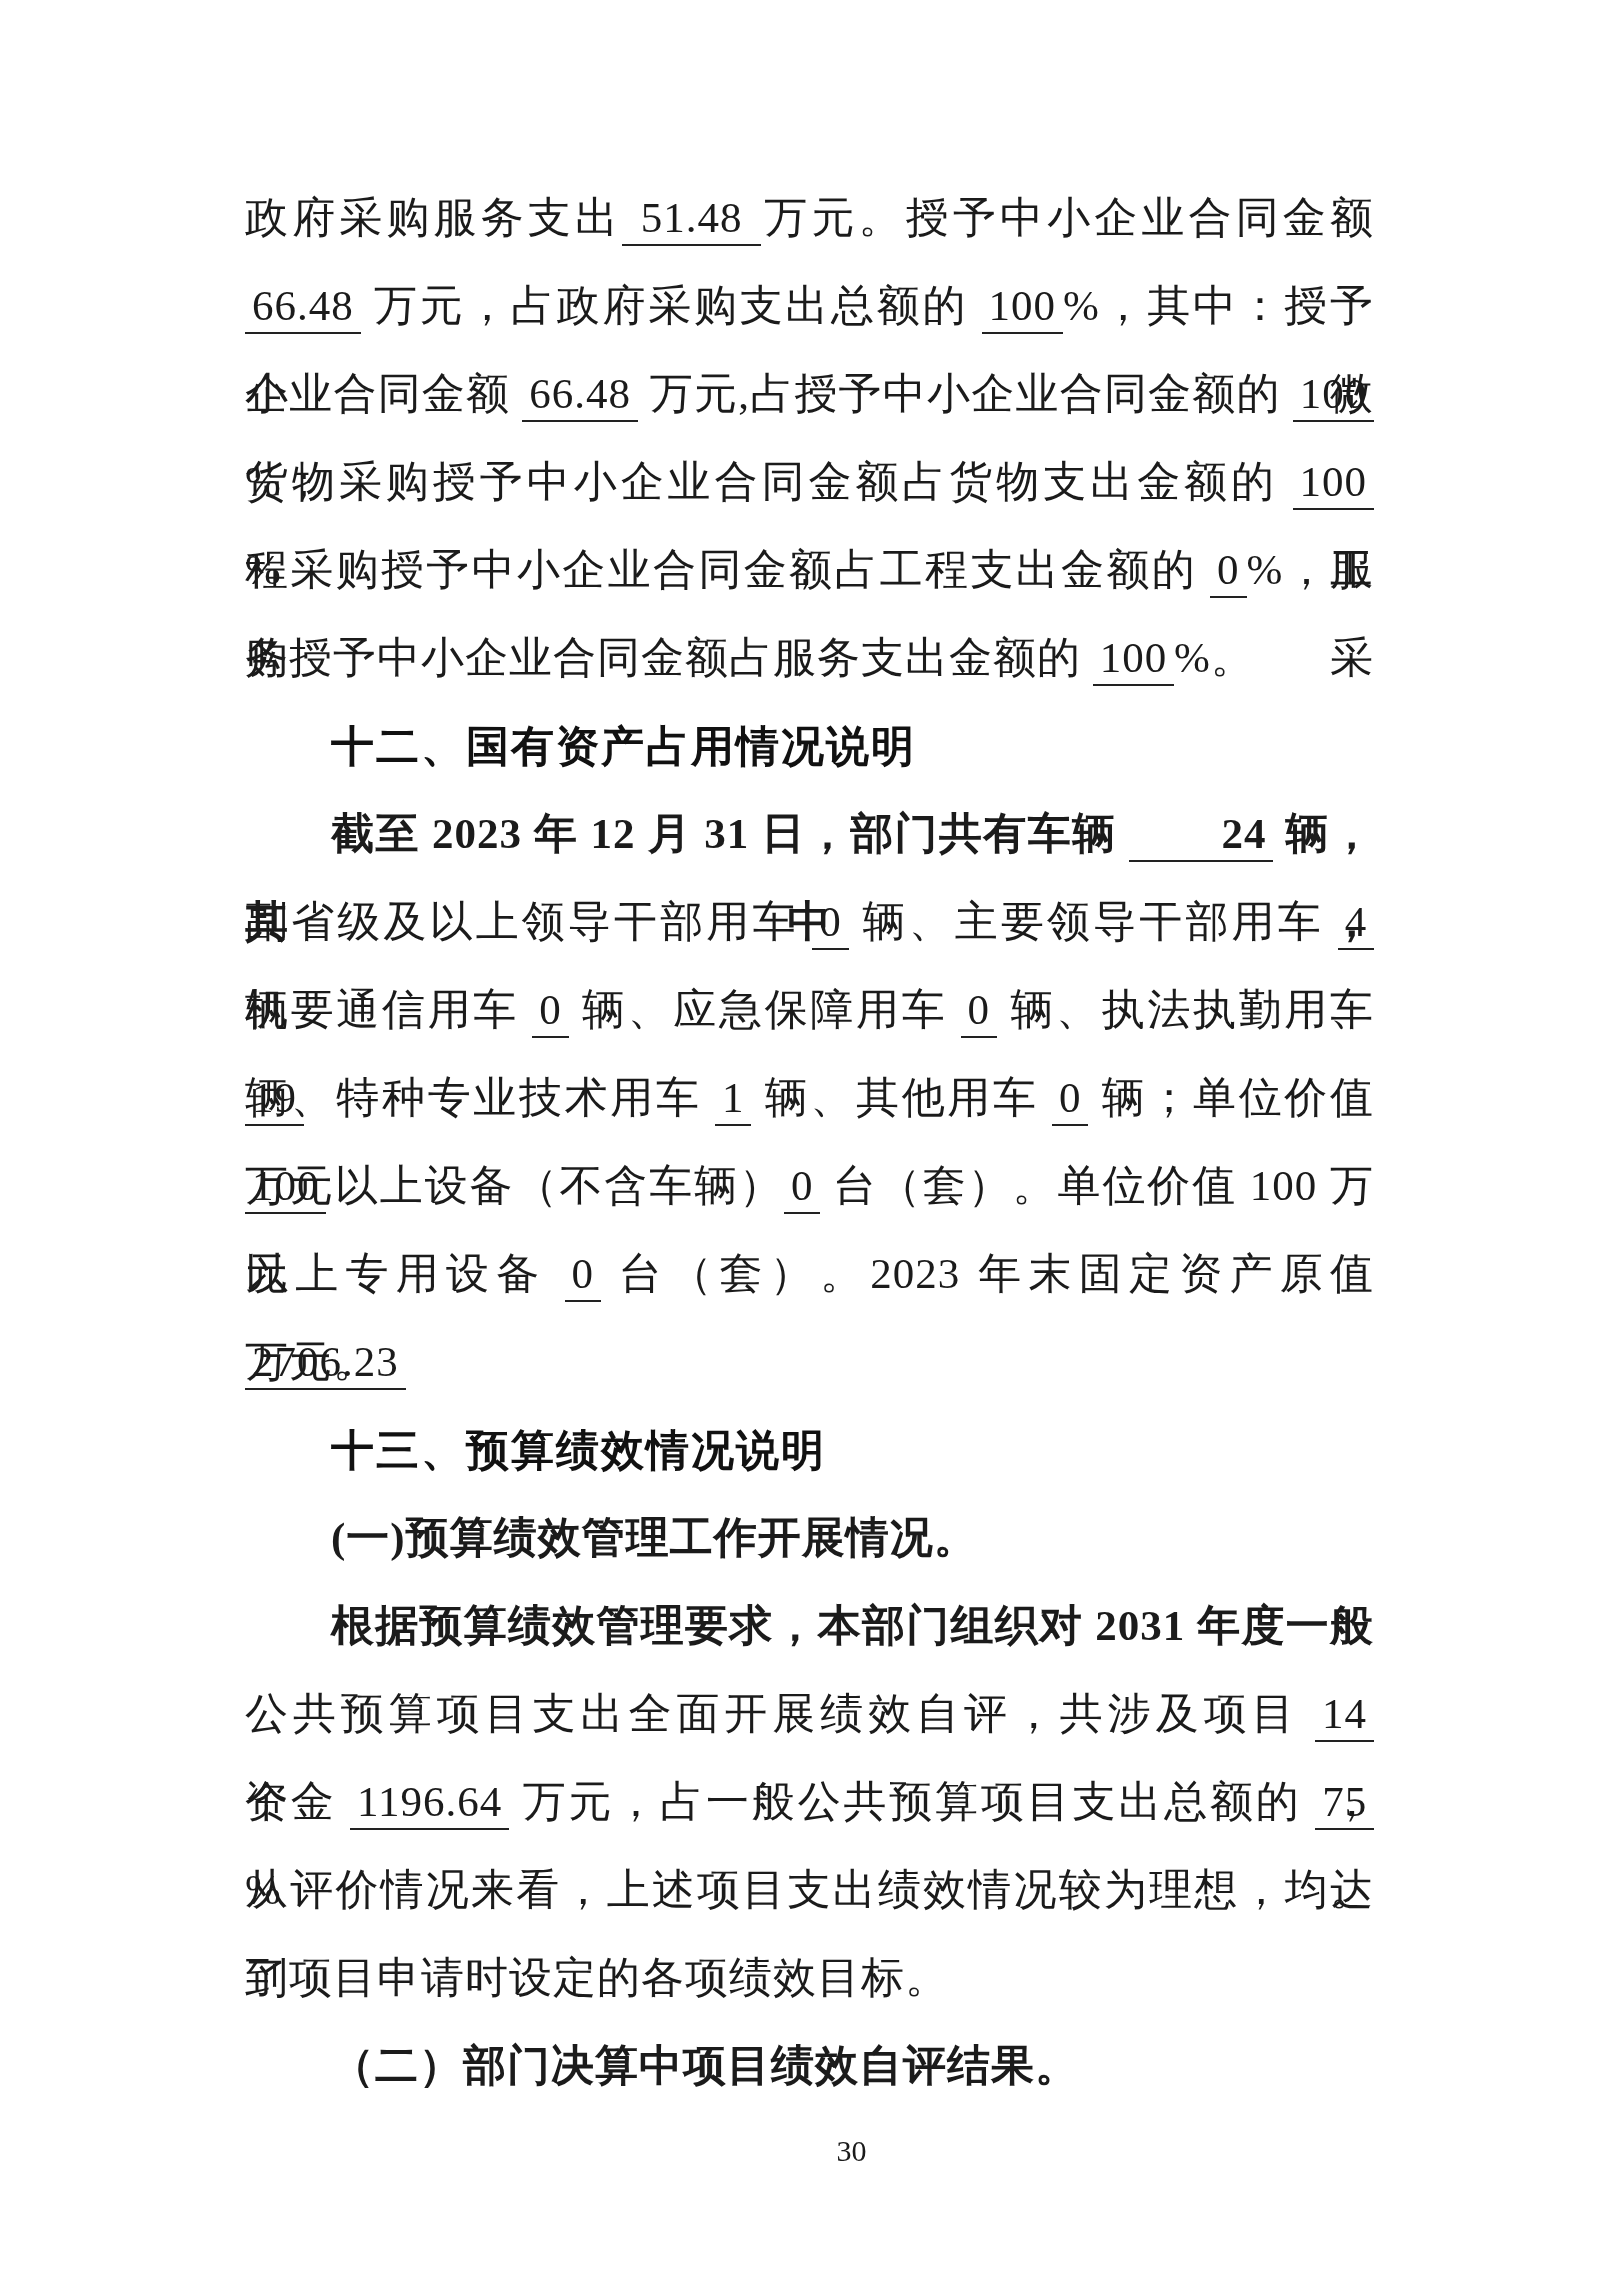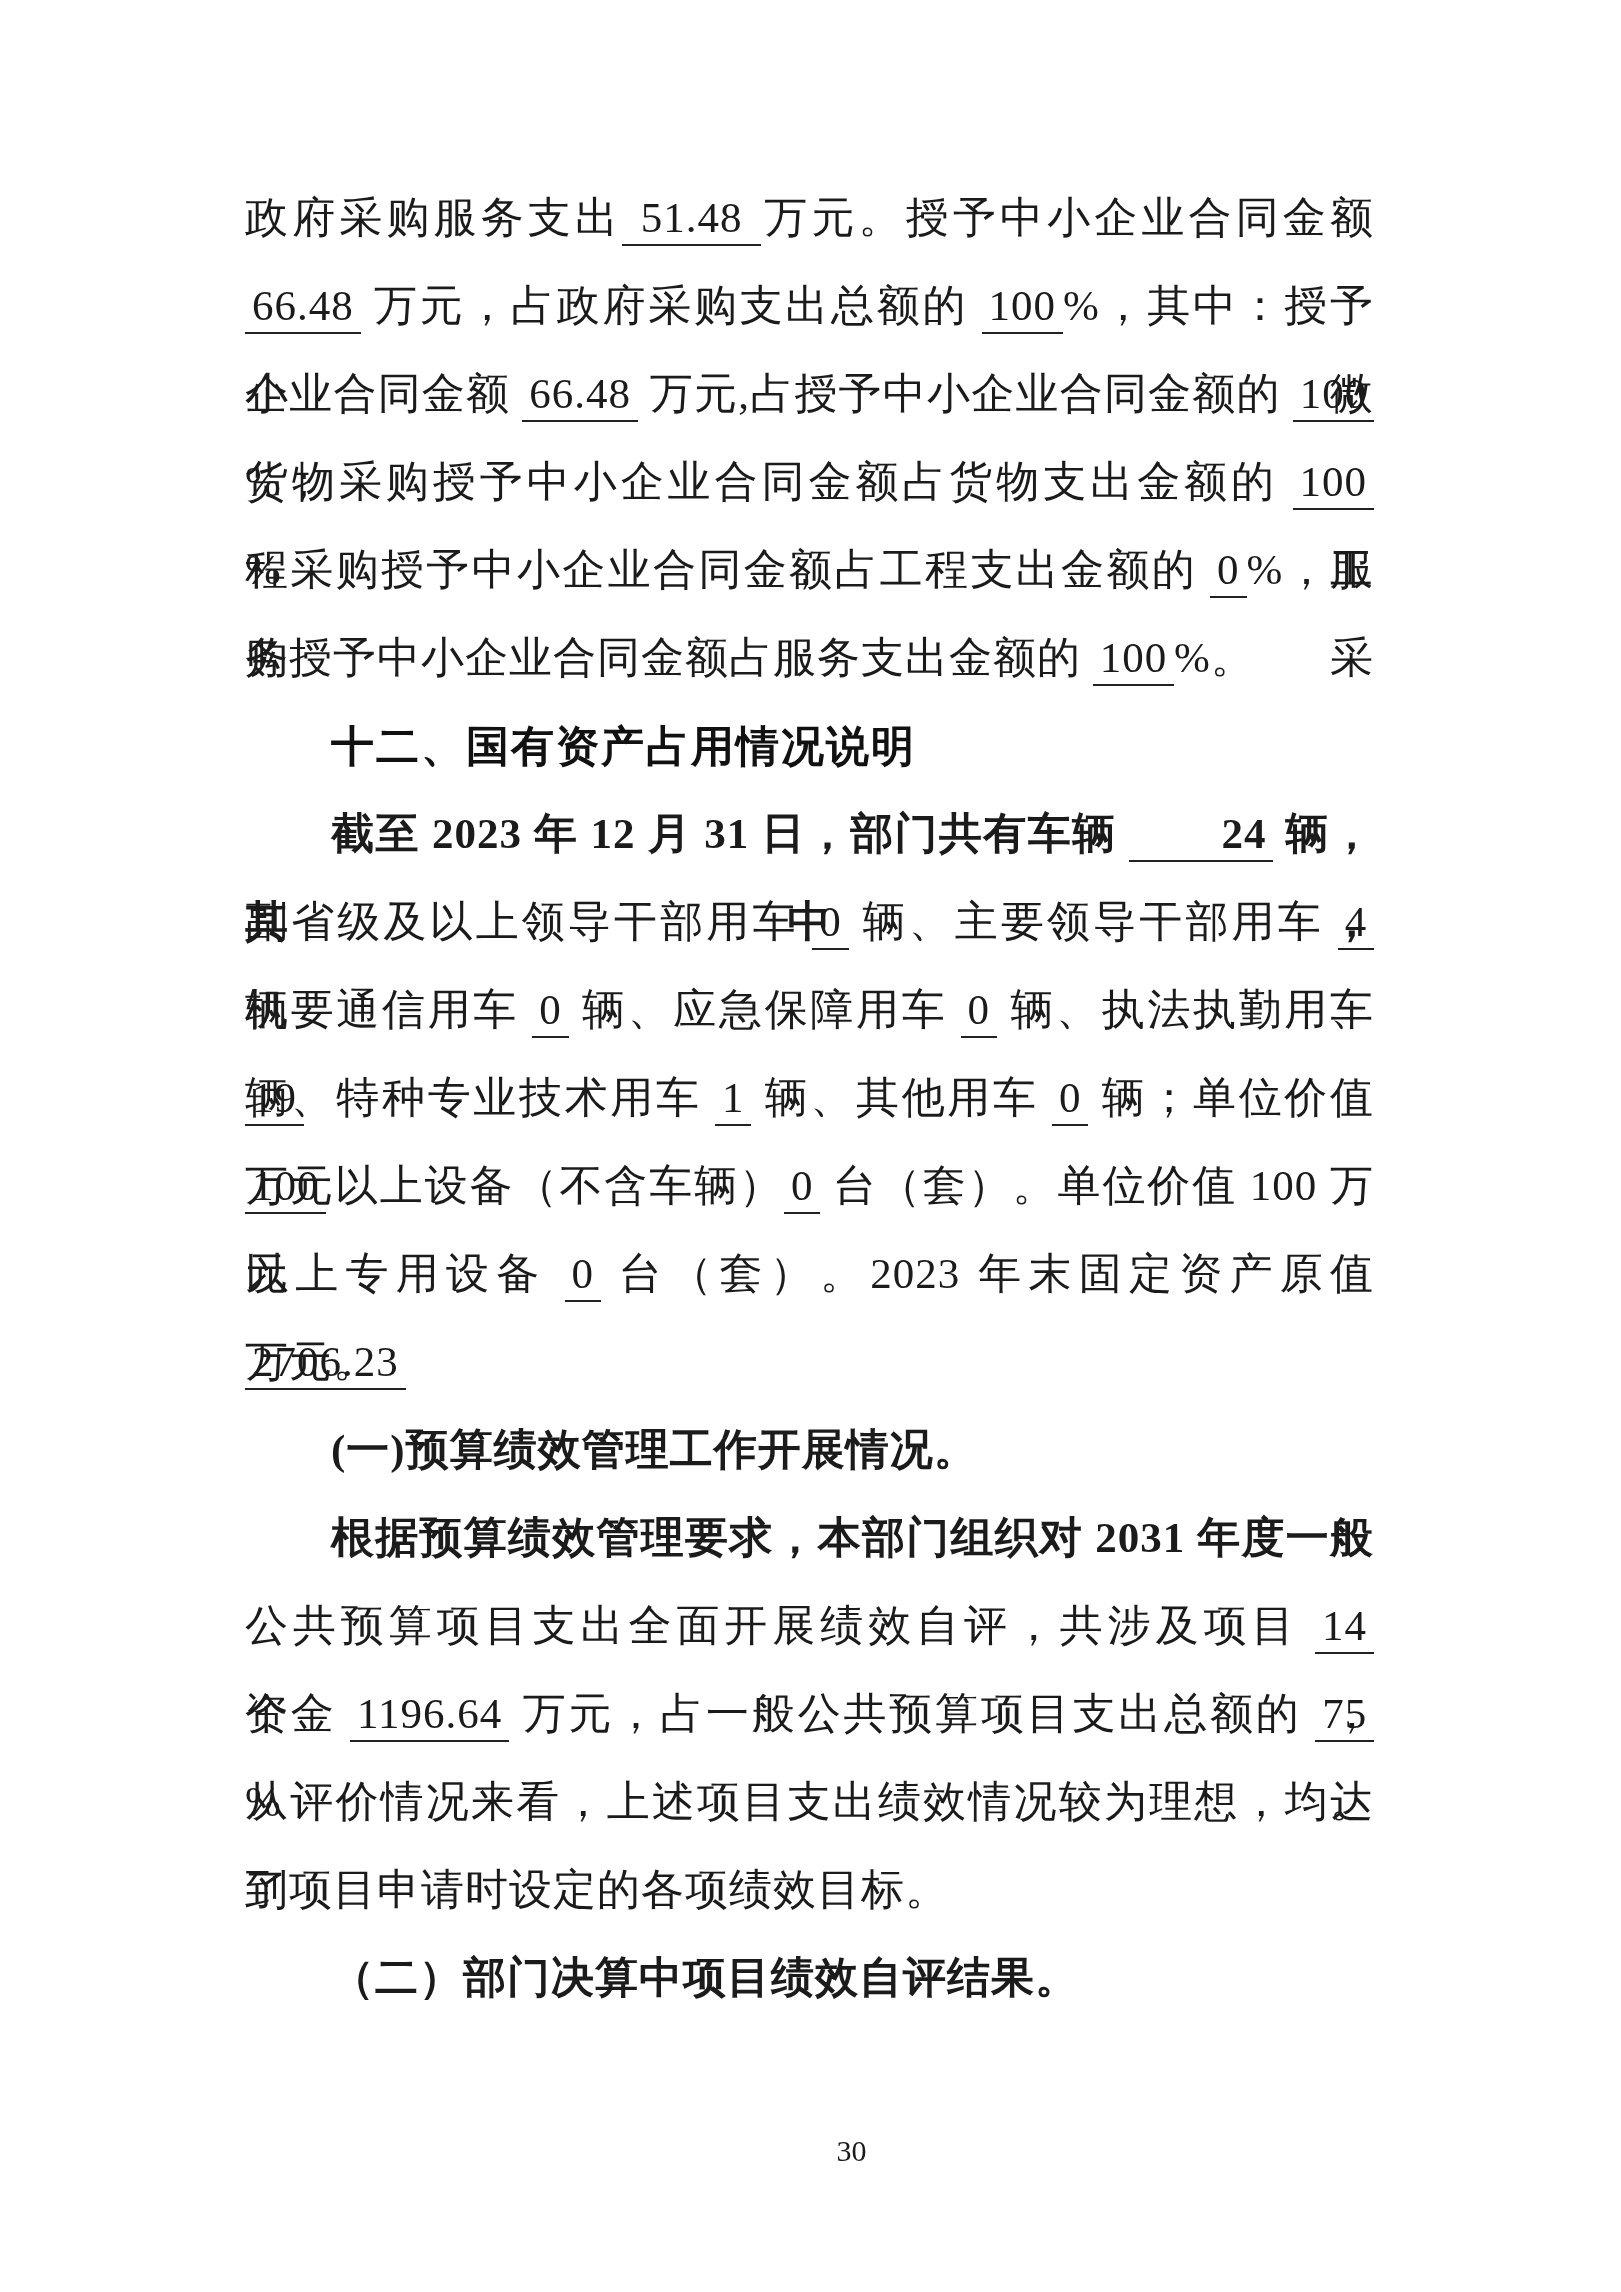--- a/index.html
+++ b/index.html
@@ -66,20 +66,21 @@
       <div class="line body justify">程采购授予中小企业合同金额占工程支出金额的 <span class="uline">0</span>%，服务采</div>
       <div class="line body">购授予中小企业合同金额占服务支出金额的 <span class="uline">100</span>%。</div>
       <div class="line heading indent">十二、国有资产占用情况说明</div>
       <div class="line body justify indent">截至 2023 年 12 月 31 日，部门共有车辆 <span class="uline">24</span> 辆，其中，</div>
       <div class="line body justify">副省级及以上领导干部用车 <span class="uline">0</span> 辆、主要领导干部用车 <span class="uline">4</span> 辆、</div>
       <div class="line body justify">机要通信用车 <span class="uline">0</span> 辆、应急保障用车 <span class="uline">0</span> 辆、执法执勤用车 <span class="uline">19</span></div>
       <div class="line body justify">辆、特种专业技术用车 <span class="uline">1</span> 辆、其他用车 <span class="uline">0</span> 辆；单位价值 <span class="uline">100</span></div>
       <div class="line body justify">万元以上设备（不含车辆）<span class="uline">0</span> 台（套）。单位价值 100 万元</div>
       <div class="line body justify">以上专用设备 <span class="uline">0</span> 台（套）。2023 年末固定资产原值 <span class="uline">2706.23</span></div>
       <div class="line body">万元。</div>
+      <div class="line heading indent">十三、预算绩效情况说明</div>
       <div class="line body indent">(一)预算绩效管理工作开展情况。</div>
       <div class="line body justify indent">根据预算绩效管理要求，本部门组织对 2031 年度一般</div>
       <div class="line body justify">公共预算项目支出全面开展绩效自评，共涉及项目 <span class="uline">14</span> 个，</div>
       <div class="line body justify">资金 <span class="uline">1196.64</span> 万元，占一般公共预算项目支出总额的 <span class="uline">75</span>%。</div>
       <div class="line body justify">从评价情况来看，上述项目支出绩效情况较为理想，均达到</div>
       <div class="line body">了项目申请时设定的各项绩效目标。</div>
       <div class="line body indent">（二）部门决算中项目绩效自评结果。</div>
     </div>
   <div class="page-num">30</div>
 </div>

